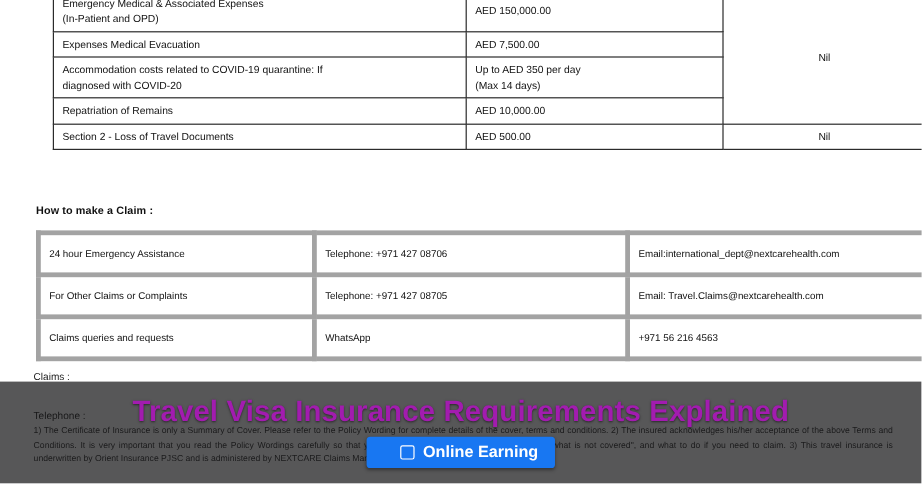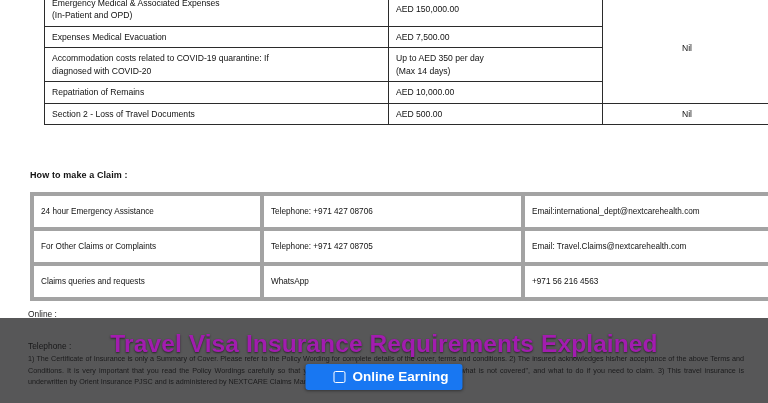--- a/index.html
+++ b/index.html
@@ -227,21 +227,21 @@
       </tr>
       <tr>
         <td class="k1">Claims queries and requests</td>
         <td class="k2">WhatsApp</td>
         <td class="k3">+971 56 216 4563</td>
       </tr>
     </tbody>
   </table>
 
 
-  <div class="address-label">Online :</div>
+  <div class="address-label">Claims :</div>
   <div class="important-label">Telephone :</div>
   <div class="important-body">1)  The Certificate of Insurance is only a Summary of Cover. Please refer to the Policy Wording for complete details of the cover, terms and conditions.  2)  The insured acknowledges his/her acceptance of the above Terms and Conditions.  It is very important that you read the Policy Wordings carefully so that you understand exactly "what is covered" and "what is not covered", and what to do if you need to claim. 3) This travel insurance is underwritten by Orient Insurance PJSC and is administered by NEXTCARE Claims Management L.L.C.</div>
 
   <div class="overlay-band"></div>
   <div class="overlay-title">Travel Visa Insurance Requirements Explained</div>
   <div class="badge">
     <span class="glyph"></span>
     <span>Online Earning</span>
   </div>
 

